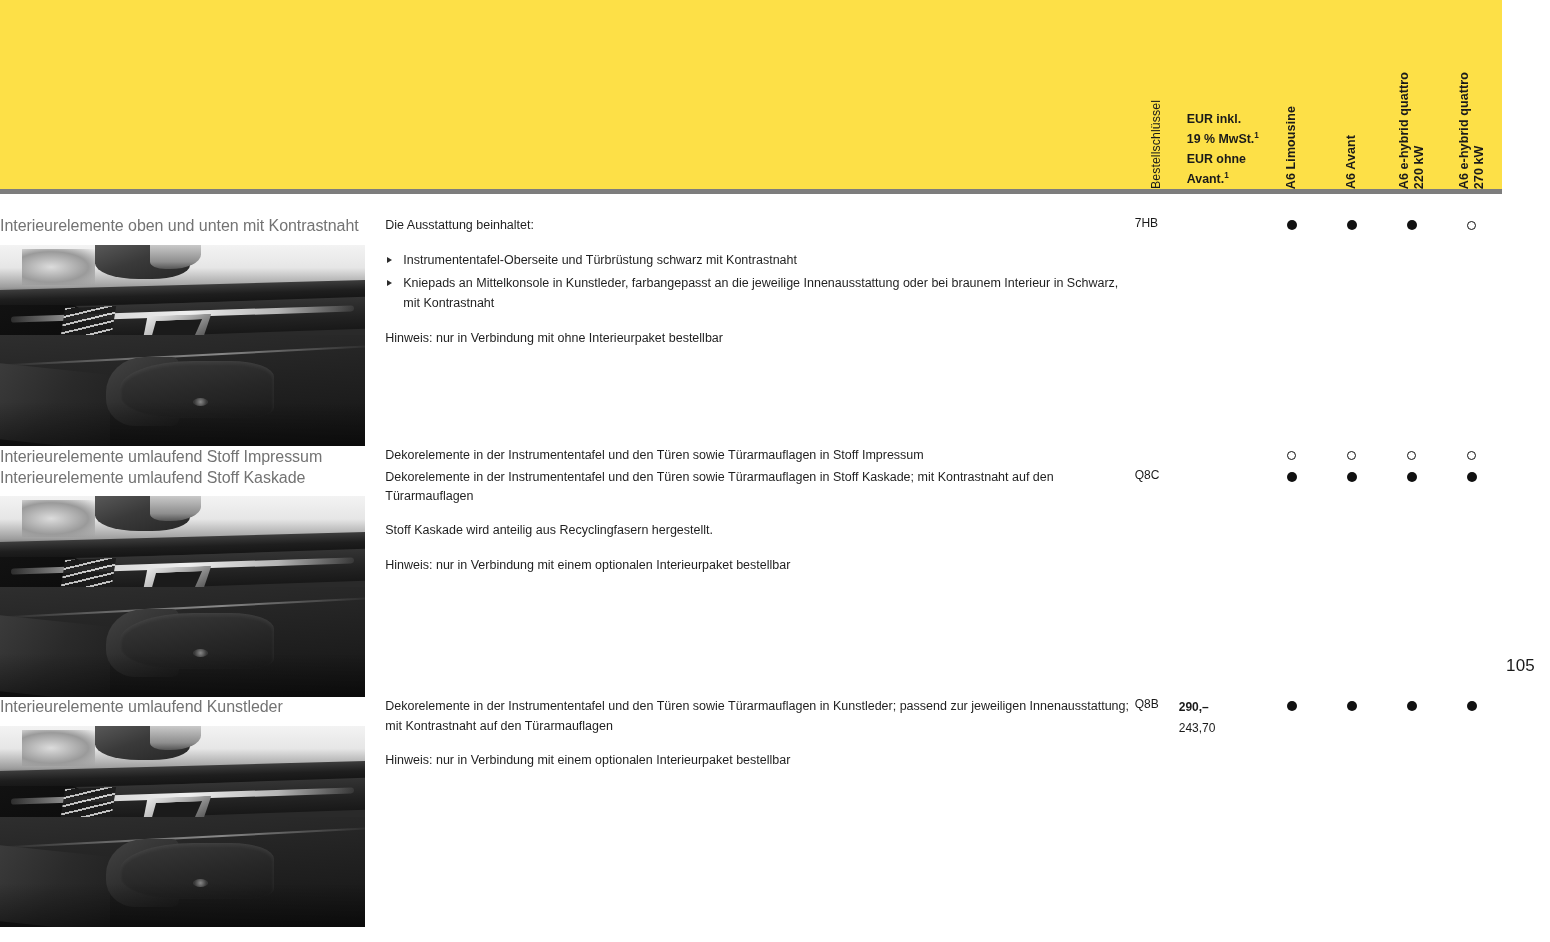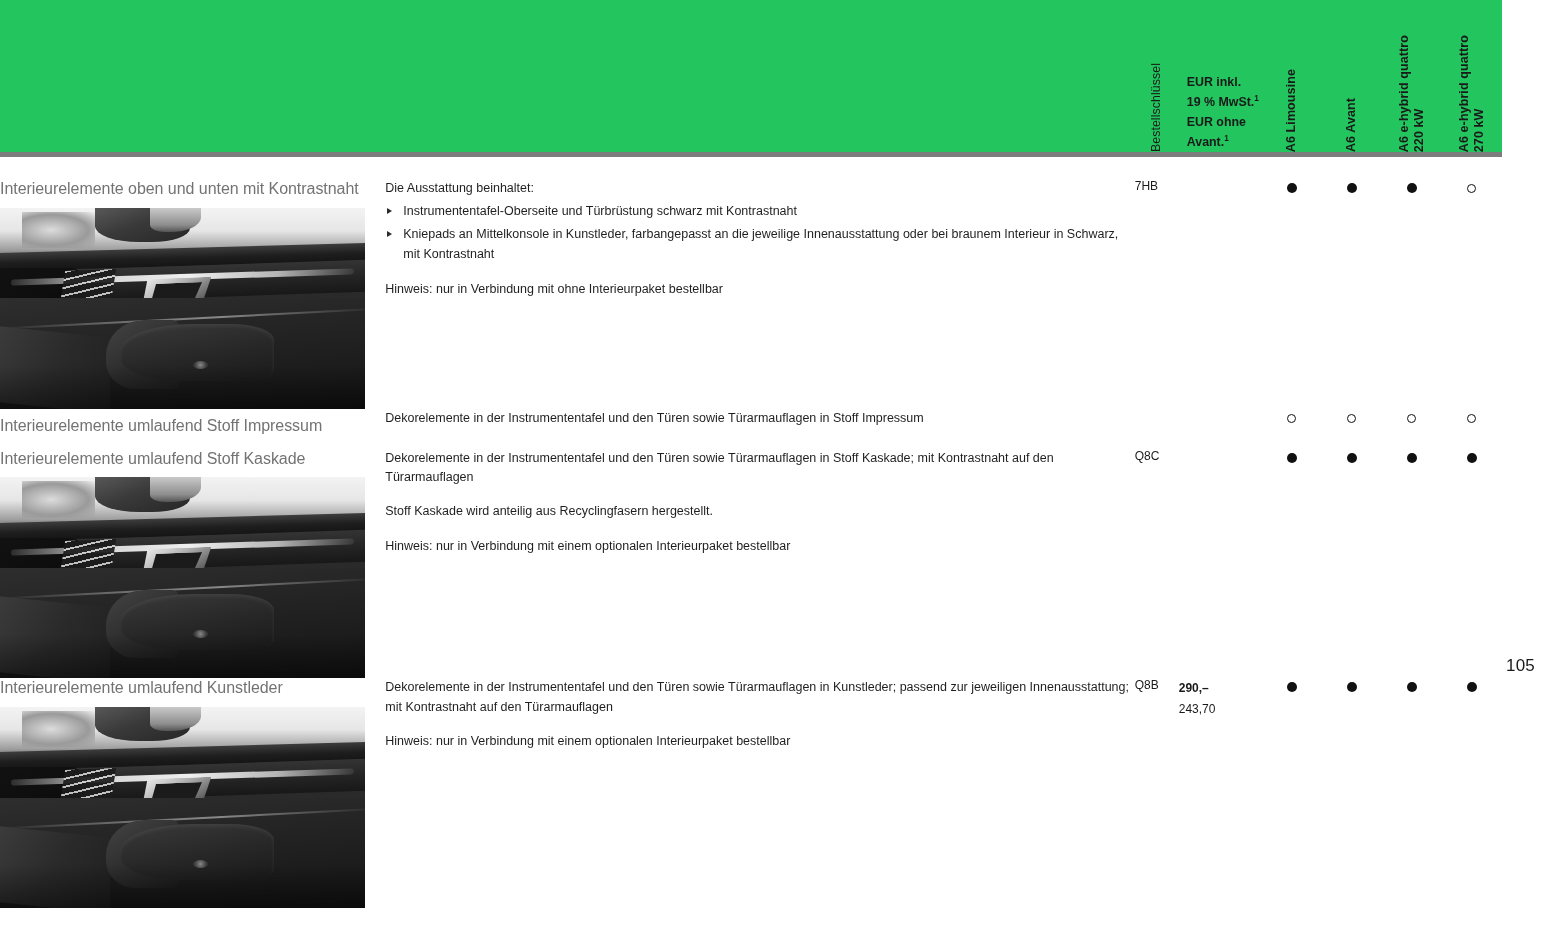--- a/index.html
+++ b/index.html
@@ -43,23 +43,23 @@
 
   
   col.c-name{width:385px;}
   col.c-desc{width:749px;}
   col.c-key{width:44px;}
   col.c-price{width:83px;}
   col.c-mark{width:60px;}
 
   
   thead th{
-    height:152px;
+    height:189px;
     position:relative;
-    background:#22c55e;
+    background:#fde047;
   }
   th.h-blank{border:0;}
   th.h-cell{
     border-left:1px solid #c9c9c9;
     vertical-align:bottom;
   }
   th.h-last{border-right:1px solid #c9c9c9;}
 
   .vhead{
     writing-mode:vertical-rl;
@@ -111,27 +111,27 @@
     padding:11px 14px 0 0;text-align:left;font-size:12px;line-height:1.72;
   }
   td.b-price .p-inkl{font-weight:700;display:block;}
   td.b-price .p-ohne{font-weight:400;display:block;}
   td.b-mark{text-align:center;padding:11px 0 0 0;}
 
   .title{
     font-size:16px;font-weight:400;letter-spacing:-.05px;color:#737373;
     margin:0 0 8px 0;line-height:1.3;
   }
-  .title.solo{margin-bottom:12px;padding-top:7px;}
+  .title.solo{margin-bottom:0;padding-top:1px;}
 
   
   .desc{font-size:12.5px;line-height:1.55;color:#1f1f1f;}
   .desc p{margin:0 0 15px 0;}
   .desc p:last-child{margin-bottom:0;}
-  .desc p.tight{margin-bottom:4px;}
+  .desc p.tight{margin-bottom:16px;}
   ul.bullets{list-style:none;margin:0 0 15px 0;padding:0;}
   ul.bullets li{
     position:relative;padding-left:18px;margin:0 0 3px 0;line-height:1.58;
   }
   ul.bullets li:before{
     content:"";position:absolute;left:2px;top:6px;
     border-left:5px solid #2b2b2b;
     border-top:3.6px solid transparent;
     border-bottom:3.6px solid transparent;
   }

